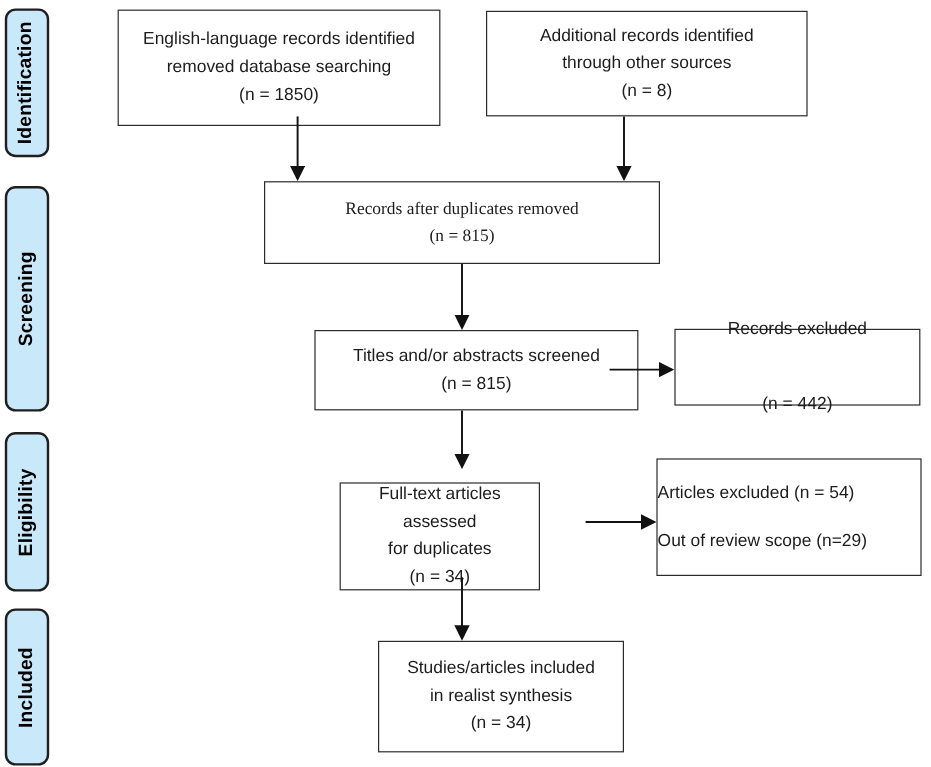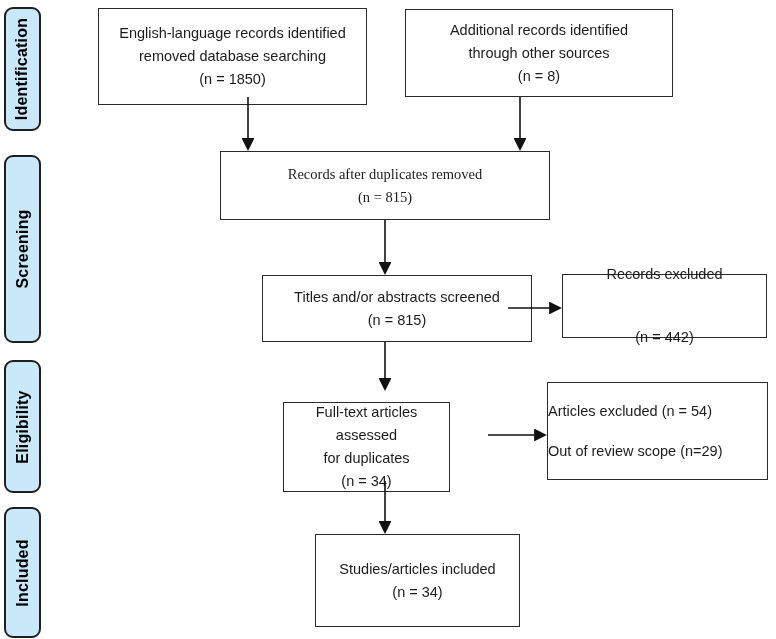--- a/index.html
+++ b/index.html
@@ -116,20 +116,21 @@
     <div>(n = 34)</div>
   </div>
 
   <div class="fbox align-left gap-lines" style="left:547px; top:382px; width:221px; height:98px;">
     <div>Articles excluded (n = 54)</div>
     <div>Out of review scope (n=29)</div>
   </div>
 
   <div class="fbox" style="left:283px; top:534px; width:205px; height:93px;margin-left:32px;">
     <div>Studies/articles included</div>
+    <div>in realist synthesis</div>
     <div>(n = 34)</div>
   </div>
 
   <svg class="arrow-layer" width="776" height="639" viewBox="0 0 776 639">
     <defs>
       <marker id="ah" viewBox="0 0 10 10" refX="8.5" refY="5" markerWidth="8" markerHeight="8" orient="auto-start-reverse">
         <path d="M0,0 L10,5 L0,10 Z" fill="#111111"></path>
       </marker>
     </defs>
     <line x1="248" y1="97" x2="248" y2="149" stroke="#111111" stroke-width="1.6" marker-end="url(#ah)"></line>

